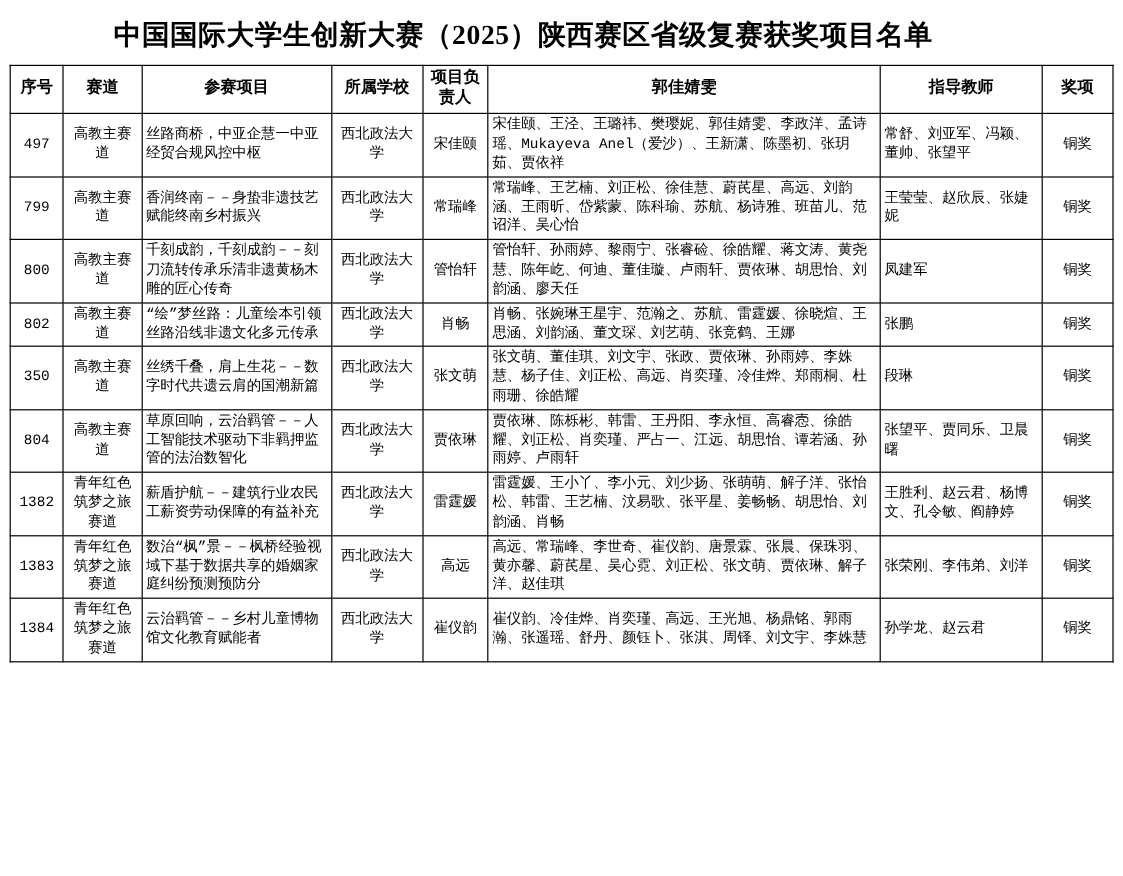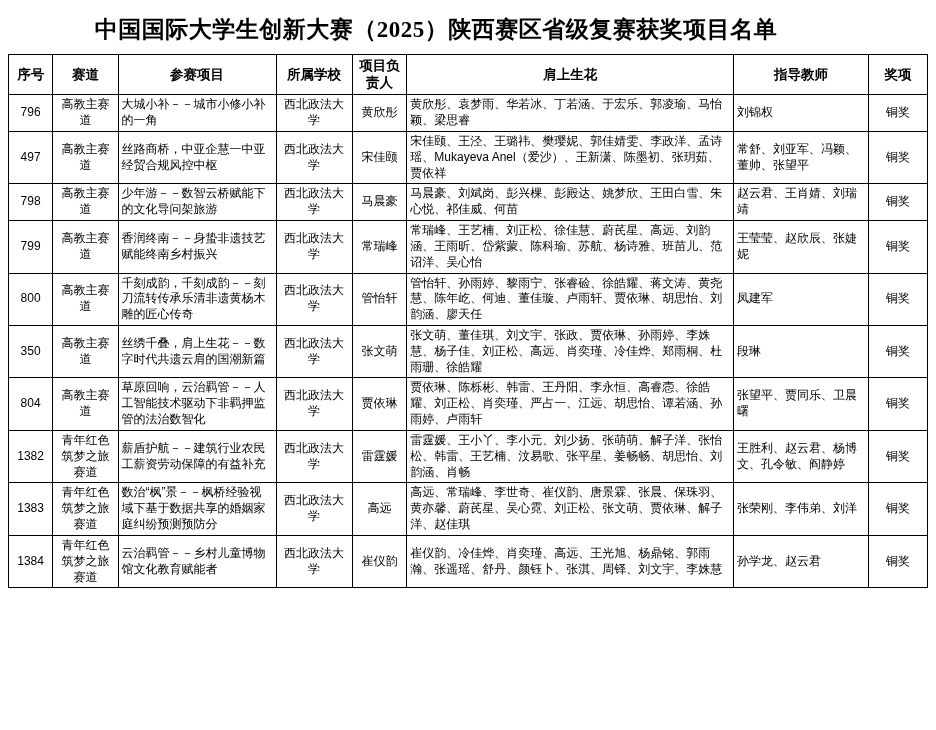--- a/index.html
+++ b/index.html
@@ -26,20 +26,21 @@
     font-size: 23px;
     letter-spacing: 0.5px;
     margin: 6px 0 10px 0;
     line-height: 1.2;
   }
   table.award-table {
     border-collapse: collapse;
     width: 920px;
     margin: 0 auto;
     table-layout: fixed;
+    font-family: Liberation Mono, monospace;
   }
   table.award-table th,
   table.award-table td {
     border: 1px solid #000;
     padding: 2px 3px;
     vertical-align: middle;
     font-size: 12px;
     line-height: 1.32;
     word-wrap: break-word;
     overflow-wrap: break-word;
@@ -91,77 +92,67 @@
       <col class="w-teachers">
       <col class="w-award">
     </colgroup>
     <thead>
       <tr>
         <th>序号</th>
         <th>赛道</th>
         <th>参赛项目</th>
         <th>所属学校</th>
         <th>项目负责人</th>
-        <th>肩上生花</th>
+        <th>郭佳婧雯</th>
         <th>指导教师</th>
         <th>奖项</th>
       </tr>
     </thead>
     <tbody>
-      <tr>
-        <td class="c-no">796</td>
-        <td class="c-track">高教主赛道</td>
-        <td class="c-project">大城小补－－城市小修小补的一角</td>
-        <td class="c-school">西北政法大学</td>
-        <td class="c-leader">黄欣彤</td>
-        <td class="c-members">黄欣彤、袁梦雨、华若冰、丁若涵、于宏乐、郭凌瑜、马怡颖、梁思睿</td>
-        <td class="c-teachers">刘锦权</td>
-        <td class="c-award">铜奖</td>
-      </tr>
       <tr>
         <td class="c-no">497</td>
         <td class="c-track">高教主赛道</td>
         <td class="c-project">丝路商桥，中亚企慧一中亚经贸合规风控中枢</td>
         <td class="c-school">西北政法大学</td>
         <td class="c-leader">宋佳颐</td>
         <td class="c-members">宋佳颐、王泾、王璐祎、樊璎妮、郭佳婧雯、李政洋、孟诗瑶、Mukayeva Anel（爱沙）、王新潇、陈墨初、张玥茹、贾依祥</td>
         <td class="c-teachers">常舒、刘亚军、冯颖、董帅、张望平</td>
         <td class="c-award">铜奖</td>
       </tr>
       <tr>
-        <td class="c-no">798</td>
-        <td class="c-track">高教主赛道</td>
-        <td class="c-project">少年游－－数智云桥赋能下的文化导问架旅游</td>
-        <td class="c-school">西北政法大学</td>
-        <td class="c-leader">马晨豪</td>
-        <td class="c-members">马晨豪、刘斌岗、彭兴棵、彭殿达、姚梦欣、王田白雪、朱心悦、祁佳威、何苗</td>
-        <td class="c-teachers">赵云君、王肖婧、刘瑞靖</td>
-        <td class="c-award">铜奖</td>
-      </tr>
-      <tr>
         <td class="c-no">799</td>
         <td class="c-track">高教主赛道</td>
         <td class="c-project">香润终南－－身蛰非遗技艺赋能终南乡村振兴</td>
         <td class="c-school">西北政法大学</td>
         <td class="c-leader">常瑞峰</td>
         <td class="c-members">常瑞峰、王艺楠、刘正松、徐佳慧、蔚芪星、高远、刘韵涵、王雨昕、岱紫蒙、陈科瑜、苏航、杨诗雅、班苗儿、范诏洋、吴心怡</td>
         <td class="c-teachers">王莹莹、赵欣辰、张婕妮</td>
         <td class="c-award">铜奖</td>
       </tr>
       <tr>
         <td class="c-no">800</td>
         <td class="c-track">高教主赛道</td>
         <td class="c-project">千刻成韵，千刻成韵－－刻刀流转传承乐清非遗黄杨木雕的匠心传奇</td>
         <td class="c-school">西北政法大学</td>
         <td class="c-leader">管怡轩</td>
         <td class="c-members">管怡轩、孙雨婷、黎雨宁、张睿硷、徐皓耀、蒋文涛、黄尧慧、陈年屹、何迪、董佳璇、卢雨轩、贾依琳、胡思怡、刘韵涵、廖天任</td>
         <td class="c-teachers">凤建军</td>
         <td class="c-award">铜奖</td>
       </tr>
       <tr>
+        <td class="c-no">802</td>
+        <td class="c-track">高教主赛道</td>
+        <td class="c-project">“绘”梦丝路：儿童绘本引领丝路沿线非遗文化多元传承</td>
+        <td class="c-school">西北政法大学</td>
+        <td class="c-leader">肖畅</td>
+        <td class="c-members">肖畅、张婉琳王星宇、范瀚之、苏航、雷霆媛、徐晓煊、王思涵、刘韵涵、董文琛、刘艺萌、张竞鹤、王娜</td>
+        <td class="c-teachers">张鹏</td>
+        <td class="c-award">铜奖</td>
+      </tr>
+      <tr>
         <td class="c-no">350</td>
         <td class="c-track">高教主赛道</td>
         <td class="c-project">丝绣千叠，肩上生花－－数字时代共遗云肩的国潮新篇</td>
         <td class="c-school">西北政法大学</td>
         <td class="c-leader">张文萌</td>
         <td class="c-members">张文萌、董佳琪、刘文宇、张政、贾依琳、孙雨婷、李姝慧、杨子佳、刘正松、高远、肖奕瑾、冷佳烨、郑雨桐、杜雨珊、徐皓耀</td>
         <td class="c-teachers">段琳</td>
         <td class="c-award">铜奖</td>
       </tr>
       <tr>

